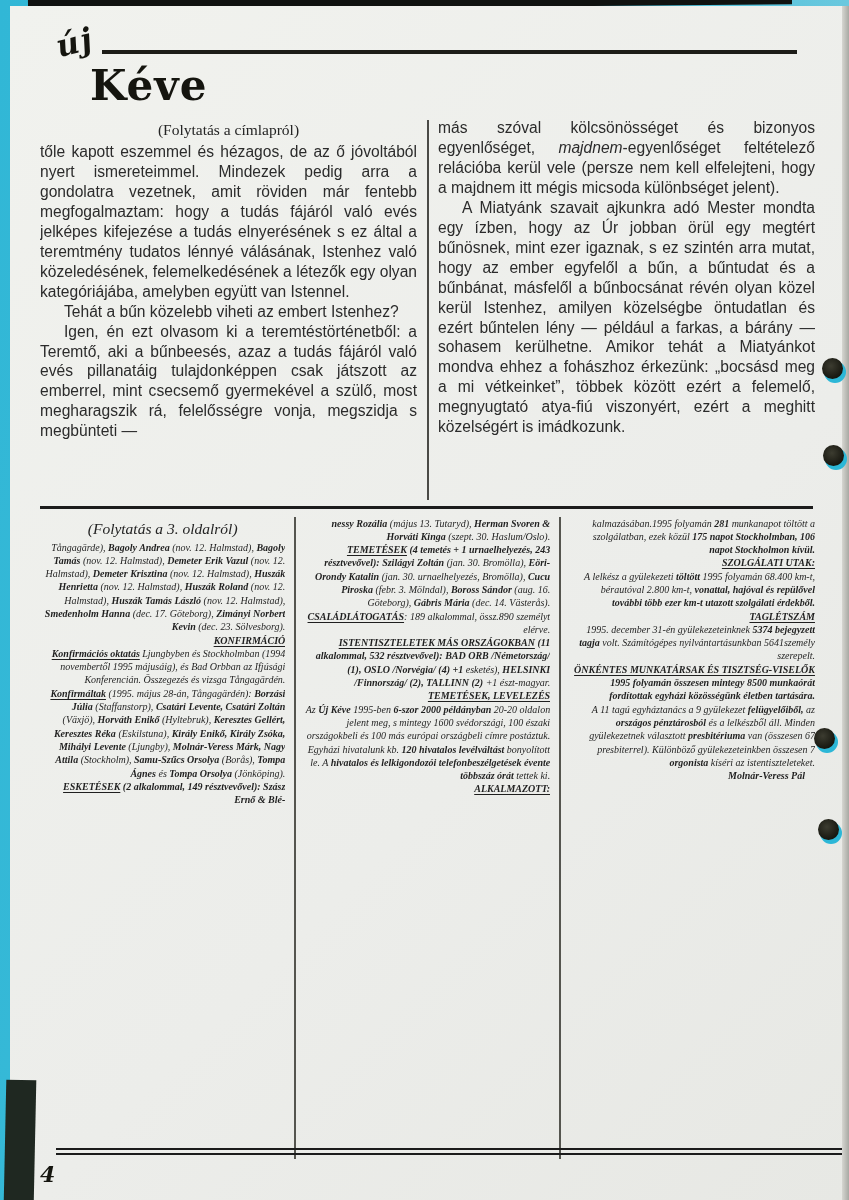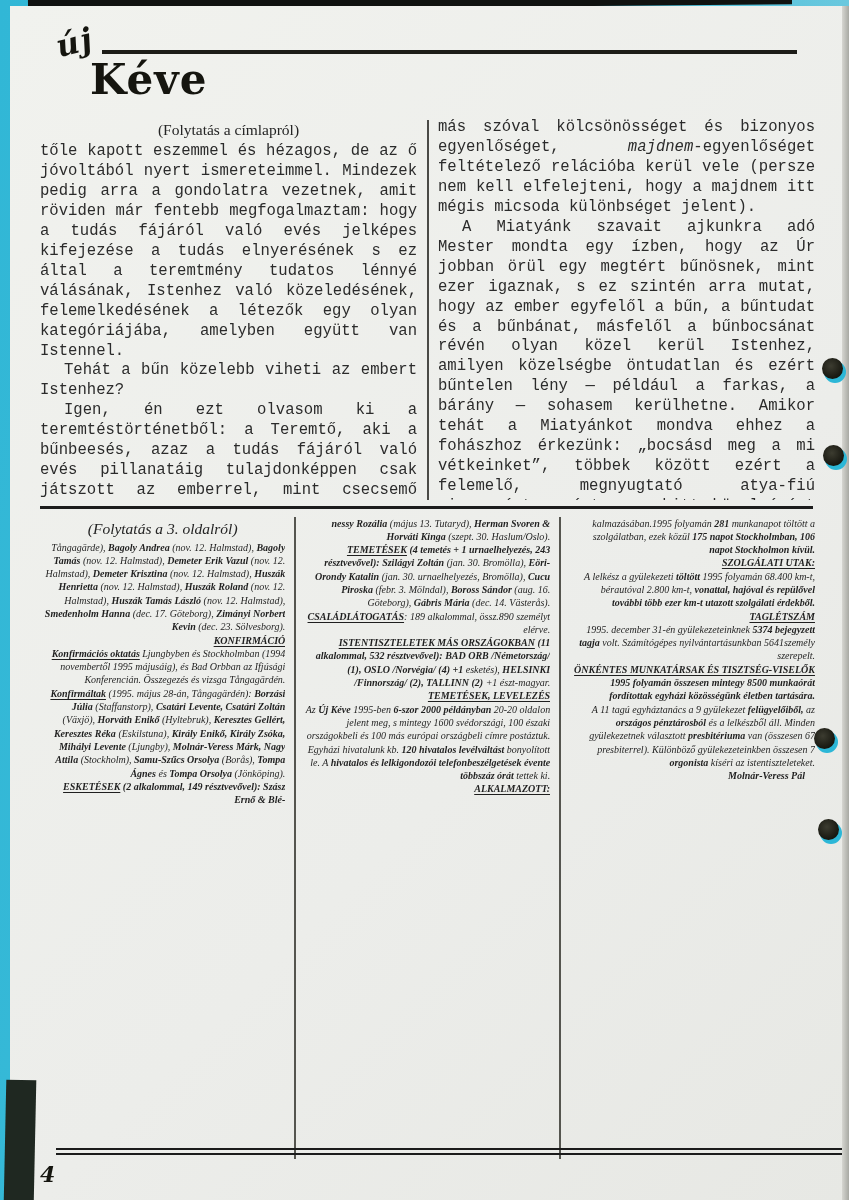--- a/index.html
+++ b/index.html
@@ -13,30 +13,30 @@
          color:#242424;}
   .paper-edge-right{position:absolute;right:0;top:0;width:7px;height:100%;
          background:linear-gradient(to right,#d6d6d1,#a8a9a3);}
   .corner-strip{position:absolute;left:5px;top:1080px;width:30px;height:125px;
          background:#1f2821;transform:rotate(1.2deg);}
   
   .masthead{position:relative;height:84px;margin-top:22px;}
   .logo-uj{position:absolute;left:16px;top:-4px;font-family:"DejaVu Serif",serif;
            font-style:italic;font-weight:bold;font-size:31px;transform:rotate(-14deg);
            letter-spacing:2px;color:#15150f;}
-  .logo-keve{position:absolute;left:50px;top:27px;font-family:"DejaVu Serif",serif;
+  .logo-keve{position:absolute;left:50px;top:33px;font-family:"DejaVu Serif",serif;
            font-weight:bold;font-size:42px;letter-spacing:1px;color:#15150f;}
   .masthead-rule{position:absolute;left:62px;right:18px;top:22px;height:4px;background:#1d1d18;}
   
   .top-section{display:flex;height:382px;margin-top:6px;overflow:hidden;justify-content:space-between;}
   .tcol{width:377px;overflow:hidden;}
   .vdiv{width:2px;background:#4a4a46;margin:2px 9px 0 9px;}
   .cont-note{font-family:"Liberation Serif",serif;font-size:15.5px;text-align:center;
              height:24px;line-height:24px;}
-  .body-sans{font-family:Liberation Mono, monospace;font-size:15.6px;line-height:1.28;
+  .body-sans{font-family:Liberation Sans, sans-serif;font-size:15.6px;line-height:1.28;
              text-align:justify;color:#2b2b2b;}
   .body-sans .para{margin:0;}
   
   .hr-sep{height:2.5px;background:#1c1c1c;margin:6px 2px 0 0;}
   
   .bottom-section{display:flex;height:642px;margin-top:8px;overflow:hidden;font-style:italic;}
   .bcol{flex:1 1 0;overflow:hidden;}
   .vdiv2{width:1.5px;background:#55554f;margin:0 9px;}
   .body-serif{font-family:"Liberation Serif",serif;font-size:10px;line-height:1.33;
               text-align:justify;color:#1f1f1f;}

